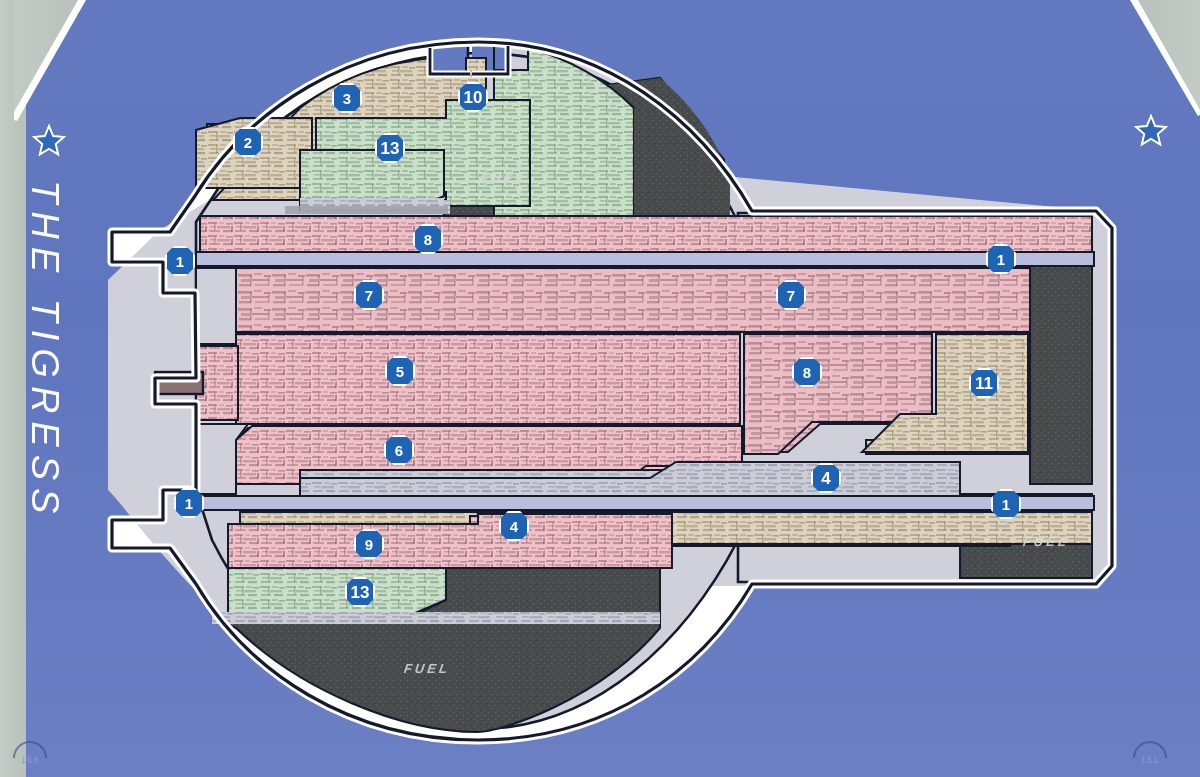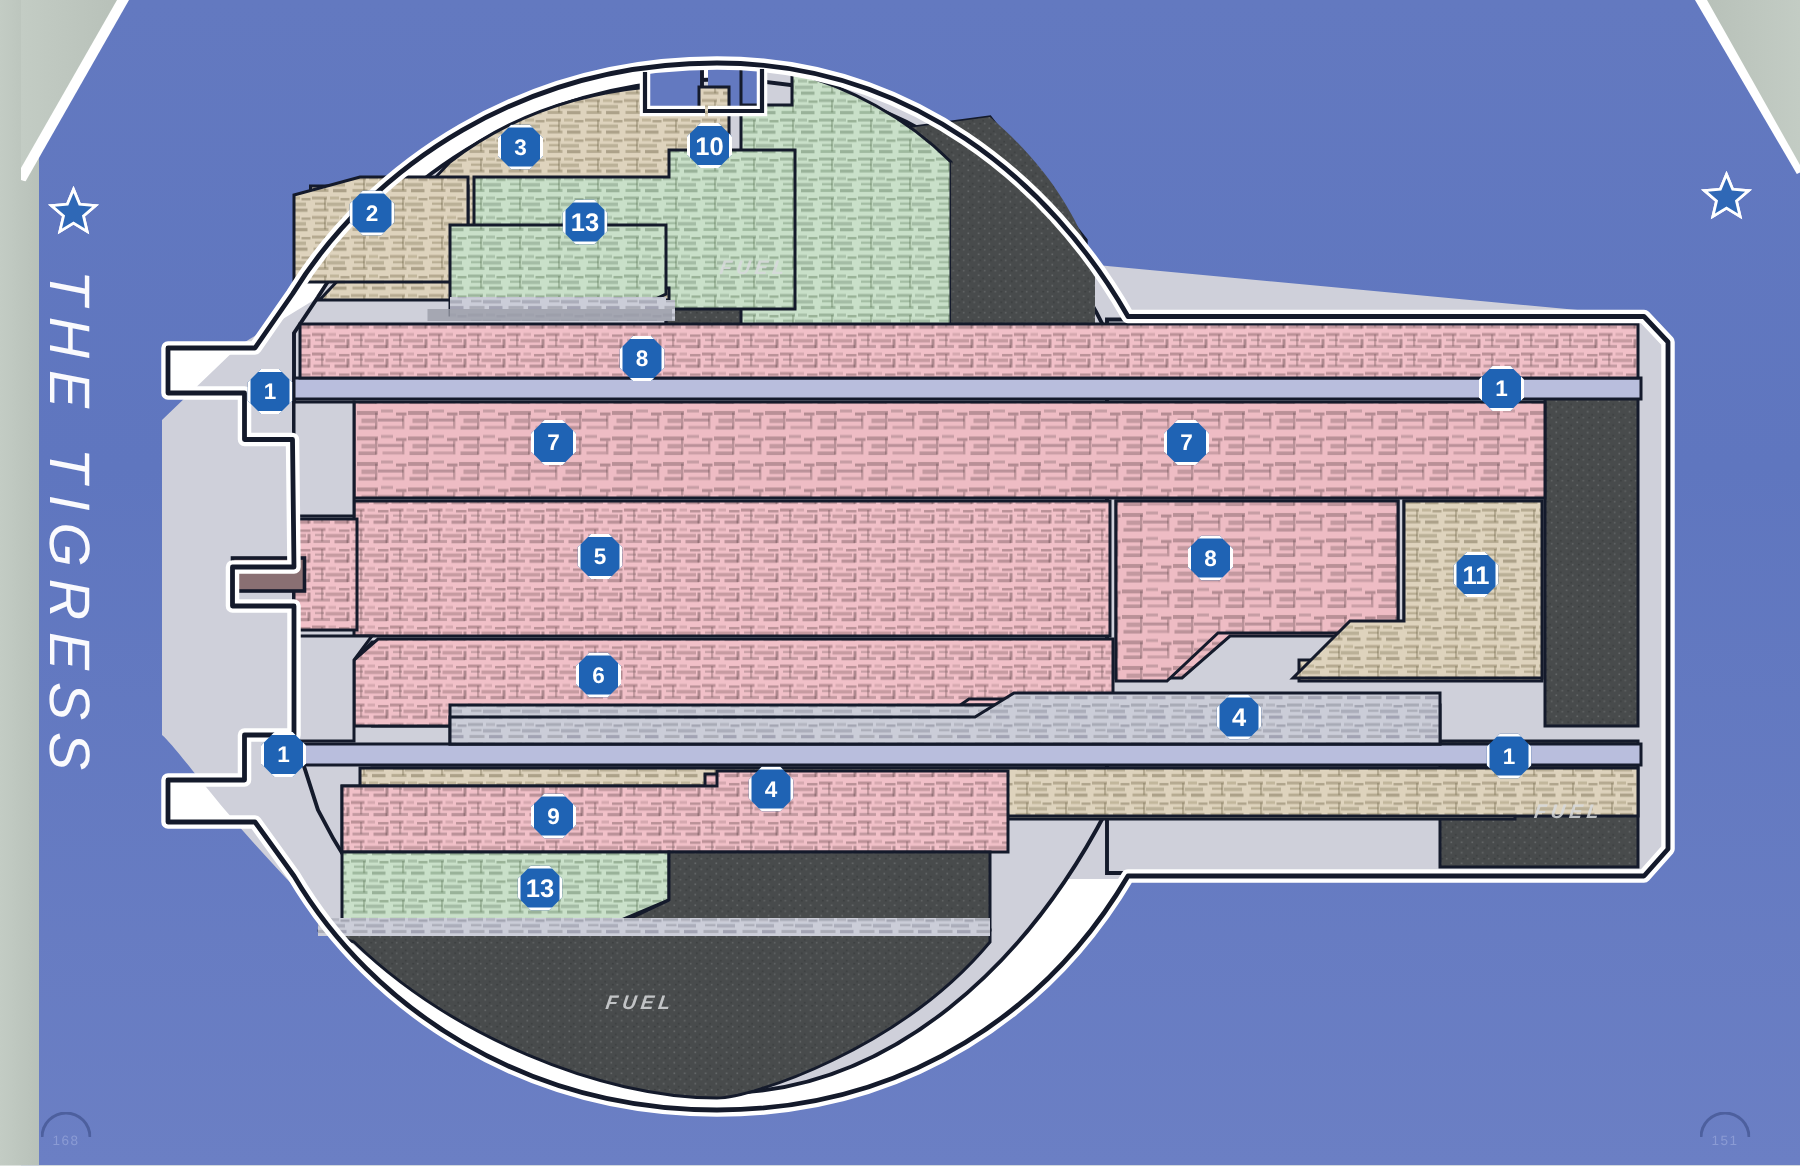--- a/index.html
+++ b/index.html
@@ -105,21 +105,21 @@
   }
   .pagenum .arc {
     display: block;
     width: 34px; height: 17px;
     margin: 0 auto -3px auto;
     border: 2px solid #3a4c86;
     border-bottom: none;
     border-radius: 34px 34px 0 0;
     opacity: .6;
   }
-  #pagenum-left { left: 20px; }
+  #pagenum-left { left: 6px; }
   #pagenum-right { right: 26px; }
 
   
   #ship-wrap {
     position: absolute;
     left: 0; top: 0; width: 1200px; height: 777px;
     pointer-events: none;
   }
   #ship-svg { display:block; width: 1200px; height: 777px; }
 

